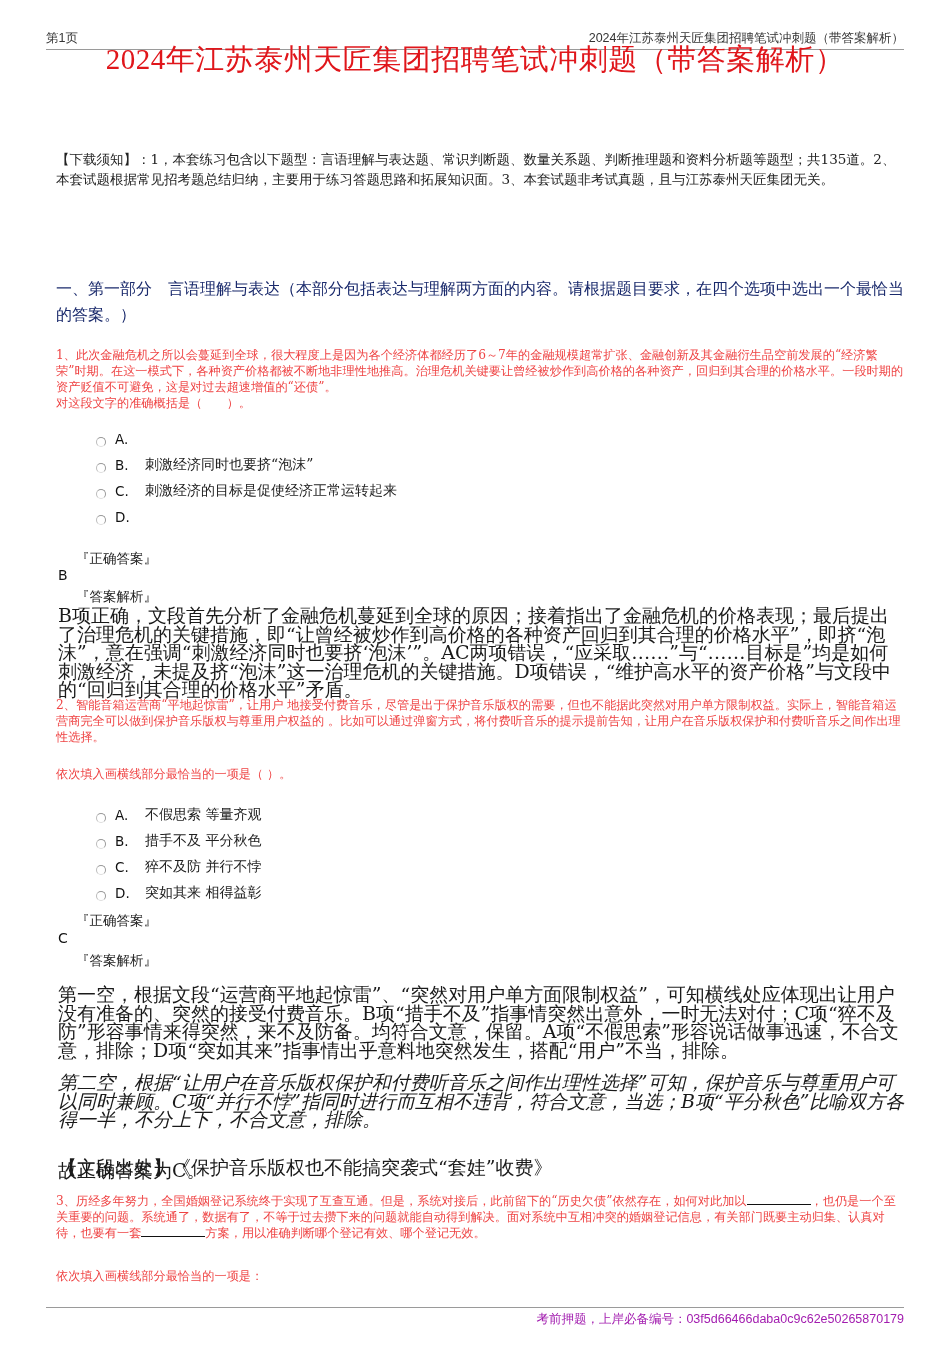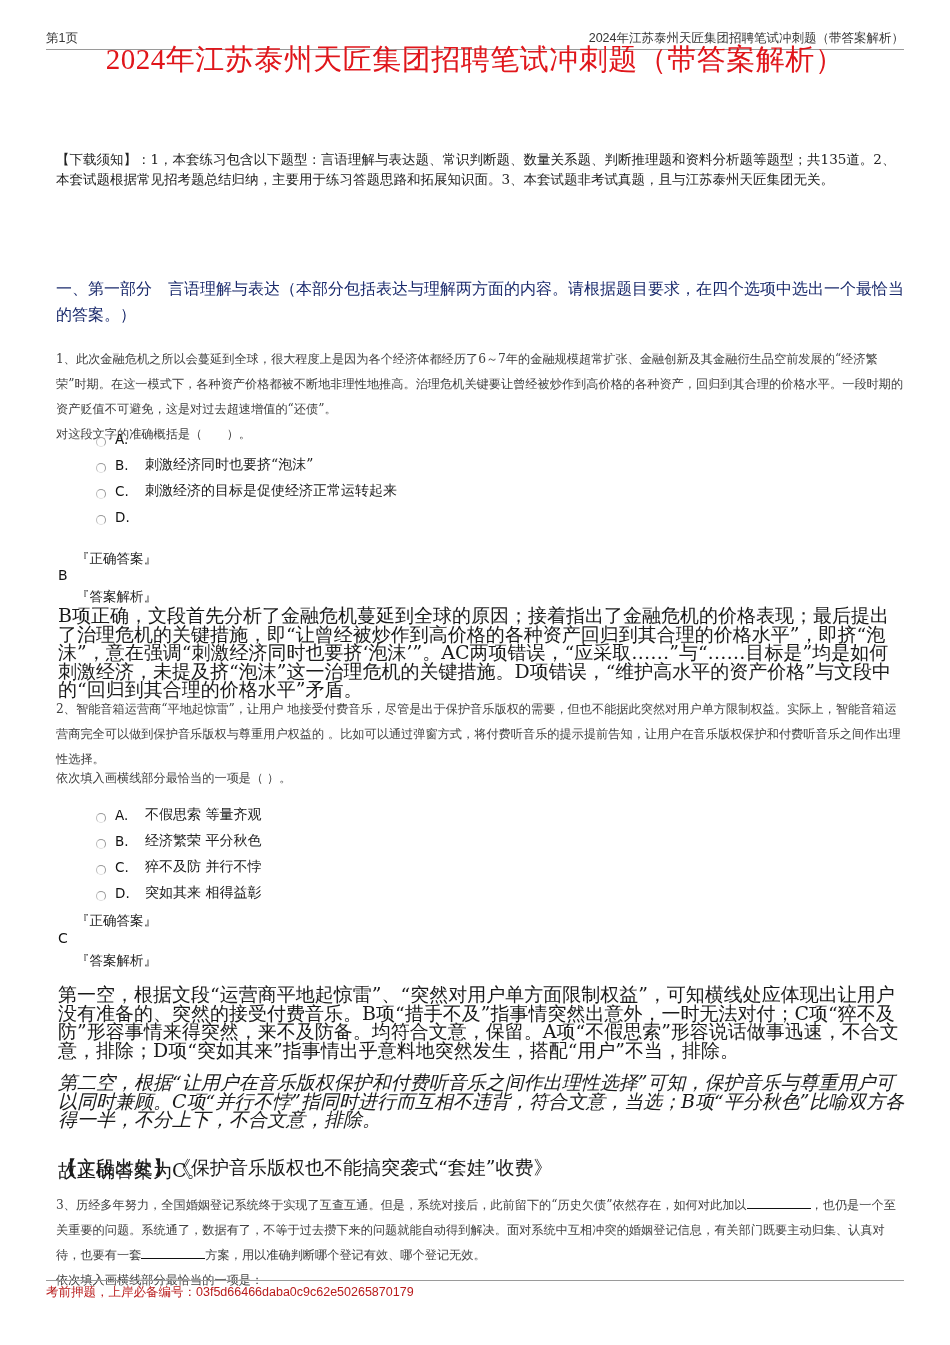--- a/index.html
+++ b/index.html
@@ -19,21 +19,21 @@
     .notice {
       position: absolute; left: 56px; width: 840px; top: 150px;
       font-size: 13.5px; line-height: 19.5px; color: #222;
     }
     .section-heading {
       position: absolute; left: 56px; width: 850px; top: 276px;
       font-size: 16px; line-height: 26px; color: #1a2a6c;
     }
     .q-text {
       position: absolute; left: 56px; width: 850px;
-      font-size: 12.2px; line-height: 25px; color: #404040;
+      font-size: 12.2px; line-height: 16px; color: #ef4444;
     }
     .options { position: absolute; left: 96px; }
     .option {
       display: flex; align-items: center; height: 26px;
       font-size: 14px; color: #222;
     }
     .radio {
       width: 10px; height: 10px; border-radius: 50%;
       border: 1px solid #999; border-left-color: #bbb; border-bottom-color: #ddd;
       margin-right: 9px; margin-top: 5px; background: #fff; flex: none;
@@ -43,24 +43,24 @@
 
     .label-line { position: absolute; left: 76px; font-size: 13.5px; color: #222; line-height: 18px; }
     .answer-letter { position: absolute; left: 58px; font-family: "DejaVu Sans", sans-serif; font-size: 14px; color: #111; }
     .analysis {
       position: absolute; left: 58px; width: 848px;
       font-size: 19px; line-height: 18.5px; color: #1a1a1a;
     }
     .blank { display: inline-block; width: 64px; border-bottom: 1px solid #111; height: 12px; vertical-align: baseline; }
 
     .page-footer {
-      position: absolute; left: 46px; right: 46px; top: 1280px; height: 24px;
+      position: absolute; left: 46px; right: 46px; top: 1307px; height: 24px;
       border-top: 1px solid #9a9a9a;
-      font-family: "Liberation Sans", sans-serif; font-size: 12.5px; color: #b91c1c;
-      display: flex; justify-content: flex-start; align-items: flex-start; padding-top: 3px;
+      font-family: "Liberation Sans", sans-serif; font-size: 12.5px; color: #a21caf;
+      display: flex; justify-content: flex-end; align-items: flex-start; padding-top: 3px;
     }
   </style>
 </head>
 <body>
 
 <div class="page-header">
   <span>第1页</span>
   <span>2024年江苏泰州天匠集团招聘笔试冲刺题（带答案解析）</span>
 </div>
 
@@ -108,21 +108,21 @@
 
 <div class="options" style="top:802px;">
   <div class="option">
     <span class="radio"></span>
     <span class="opt-letter">A.</span>
     <span class="opt-text">不假思索 等量齐观</span>
   </div>
   <div class="option">
     <span class="radio"></span>
     <span class="opt-letter">B.</span>
-    <span class="opt-text">经济繁荣 平分秋色</span>
+    <span class="opt-text">措手不及 平分秋色</span>
   </div>
   <div class="option">
     <span class="radio"></span>
     <span class="opt-letter">C.</span>
     <span class="opt-text">猝不及防 并行不悖</span>
   </div>
   <div class="option">
     <span class="radio"></span>
     <span class="opt-letter">D.</span>
     <span class="opt-text">突如其来 相得益彰</span>

